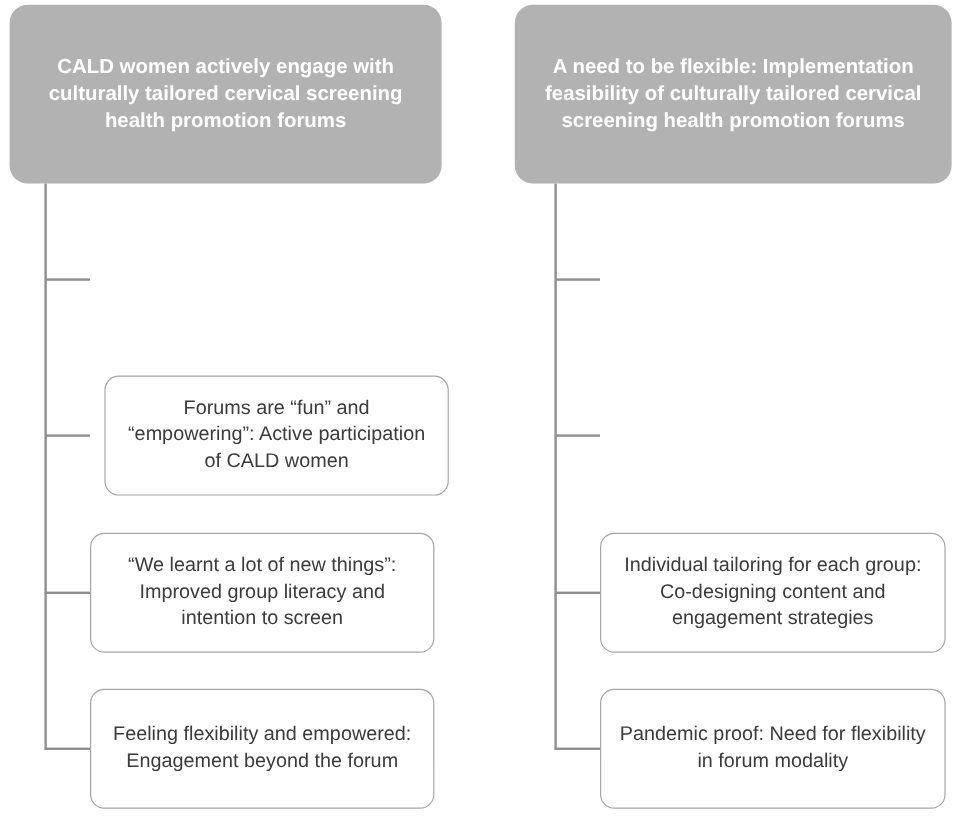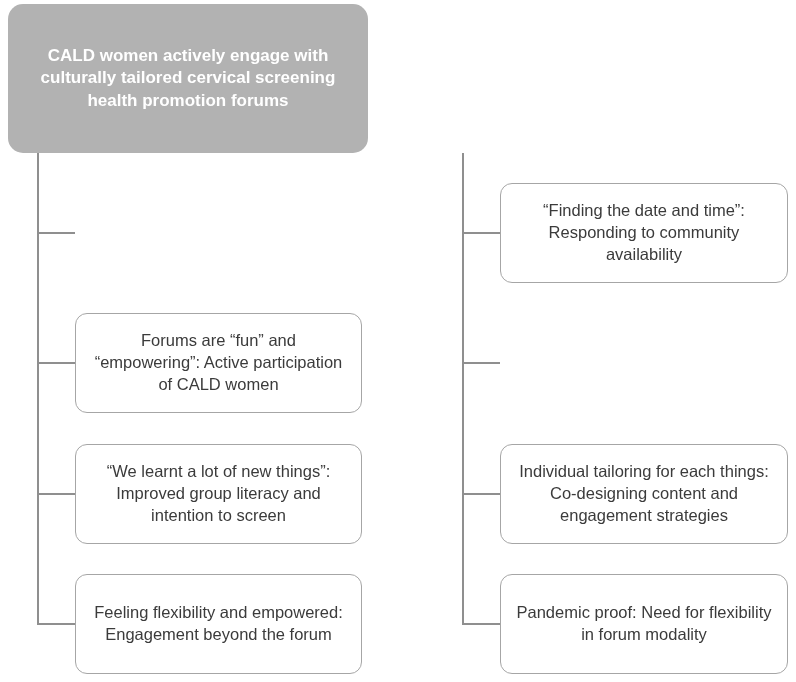--- a/index.html
+++ b/index.html
@@ -63,21 +63,21 @@
     text-align: center;
     color: var(--item-text, #3b3b3b);
     font-size: 16.5px;
     line-height: 1.32;
     padding: 6px 14px;
     box-sizing: border-box;
   }
   .col1 .item { left: 67px; width: 287px; }
   .col2 .item { left: 71px; width: 288px; }
   .i1 { top: 179px; }
-  .i2 { top: 309px; }
+  .i2 { top: 309px; margin-left: 12px; }
   .i3 { top: 440px; }
   .i4 { top: 570px; }
 </style>
 </head>
 <body>
 
 <div class="canvas">
 
   <section class="column col1">
     <div class="theme-header">CALD women actively engage with culturally tailored cervical screening health promotion forums</div>
@@ -85,23 +85,23 @@
     <div class="branch b1"></div>
     <div class="branch b2"></div>
     <div class="branch b3"></div>
     <div class="branch b4"></div>
     <div class="item i2">Forums are “fun” and “empowering”: Active participation of CALD women</div>
     <div class="item i3">“We learnt a lot of new things”: Improved group literacy and intention to screen</div>
     <div class="item i4">Feeling flexibility and empowered: Engagement beyond the forum</div>
   </section>
 
   <section class="column col2">
+    <div class="theme-header">A need to be flexible: Implementation feasibility of culturally tailored cervical screening health promotion forums</div>
     <div class="vline"></div>
     <div class="branch b1"></div>
     <div class="branch b2"></div>
     <div class="branch b3"></div>
     <div class="branch b4"></div>
-    <div class="item i1">“Finding the date and time”: Responding to community availability</div>
-    <div class="item i3">Individual tailoring for each things: Co-designing content and engagement strategies</div>
+    <div class="item i3">Individual tailoring for each group: Co-designing content and engagement strategies</div>
     <div class="item i4">Pandemic proof: Need for flexibility in forum modality</div>
   </section>
 
 </div>
 
 </body></html>

